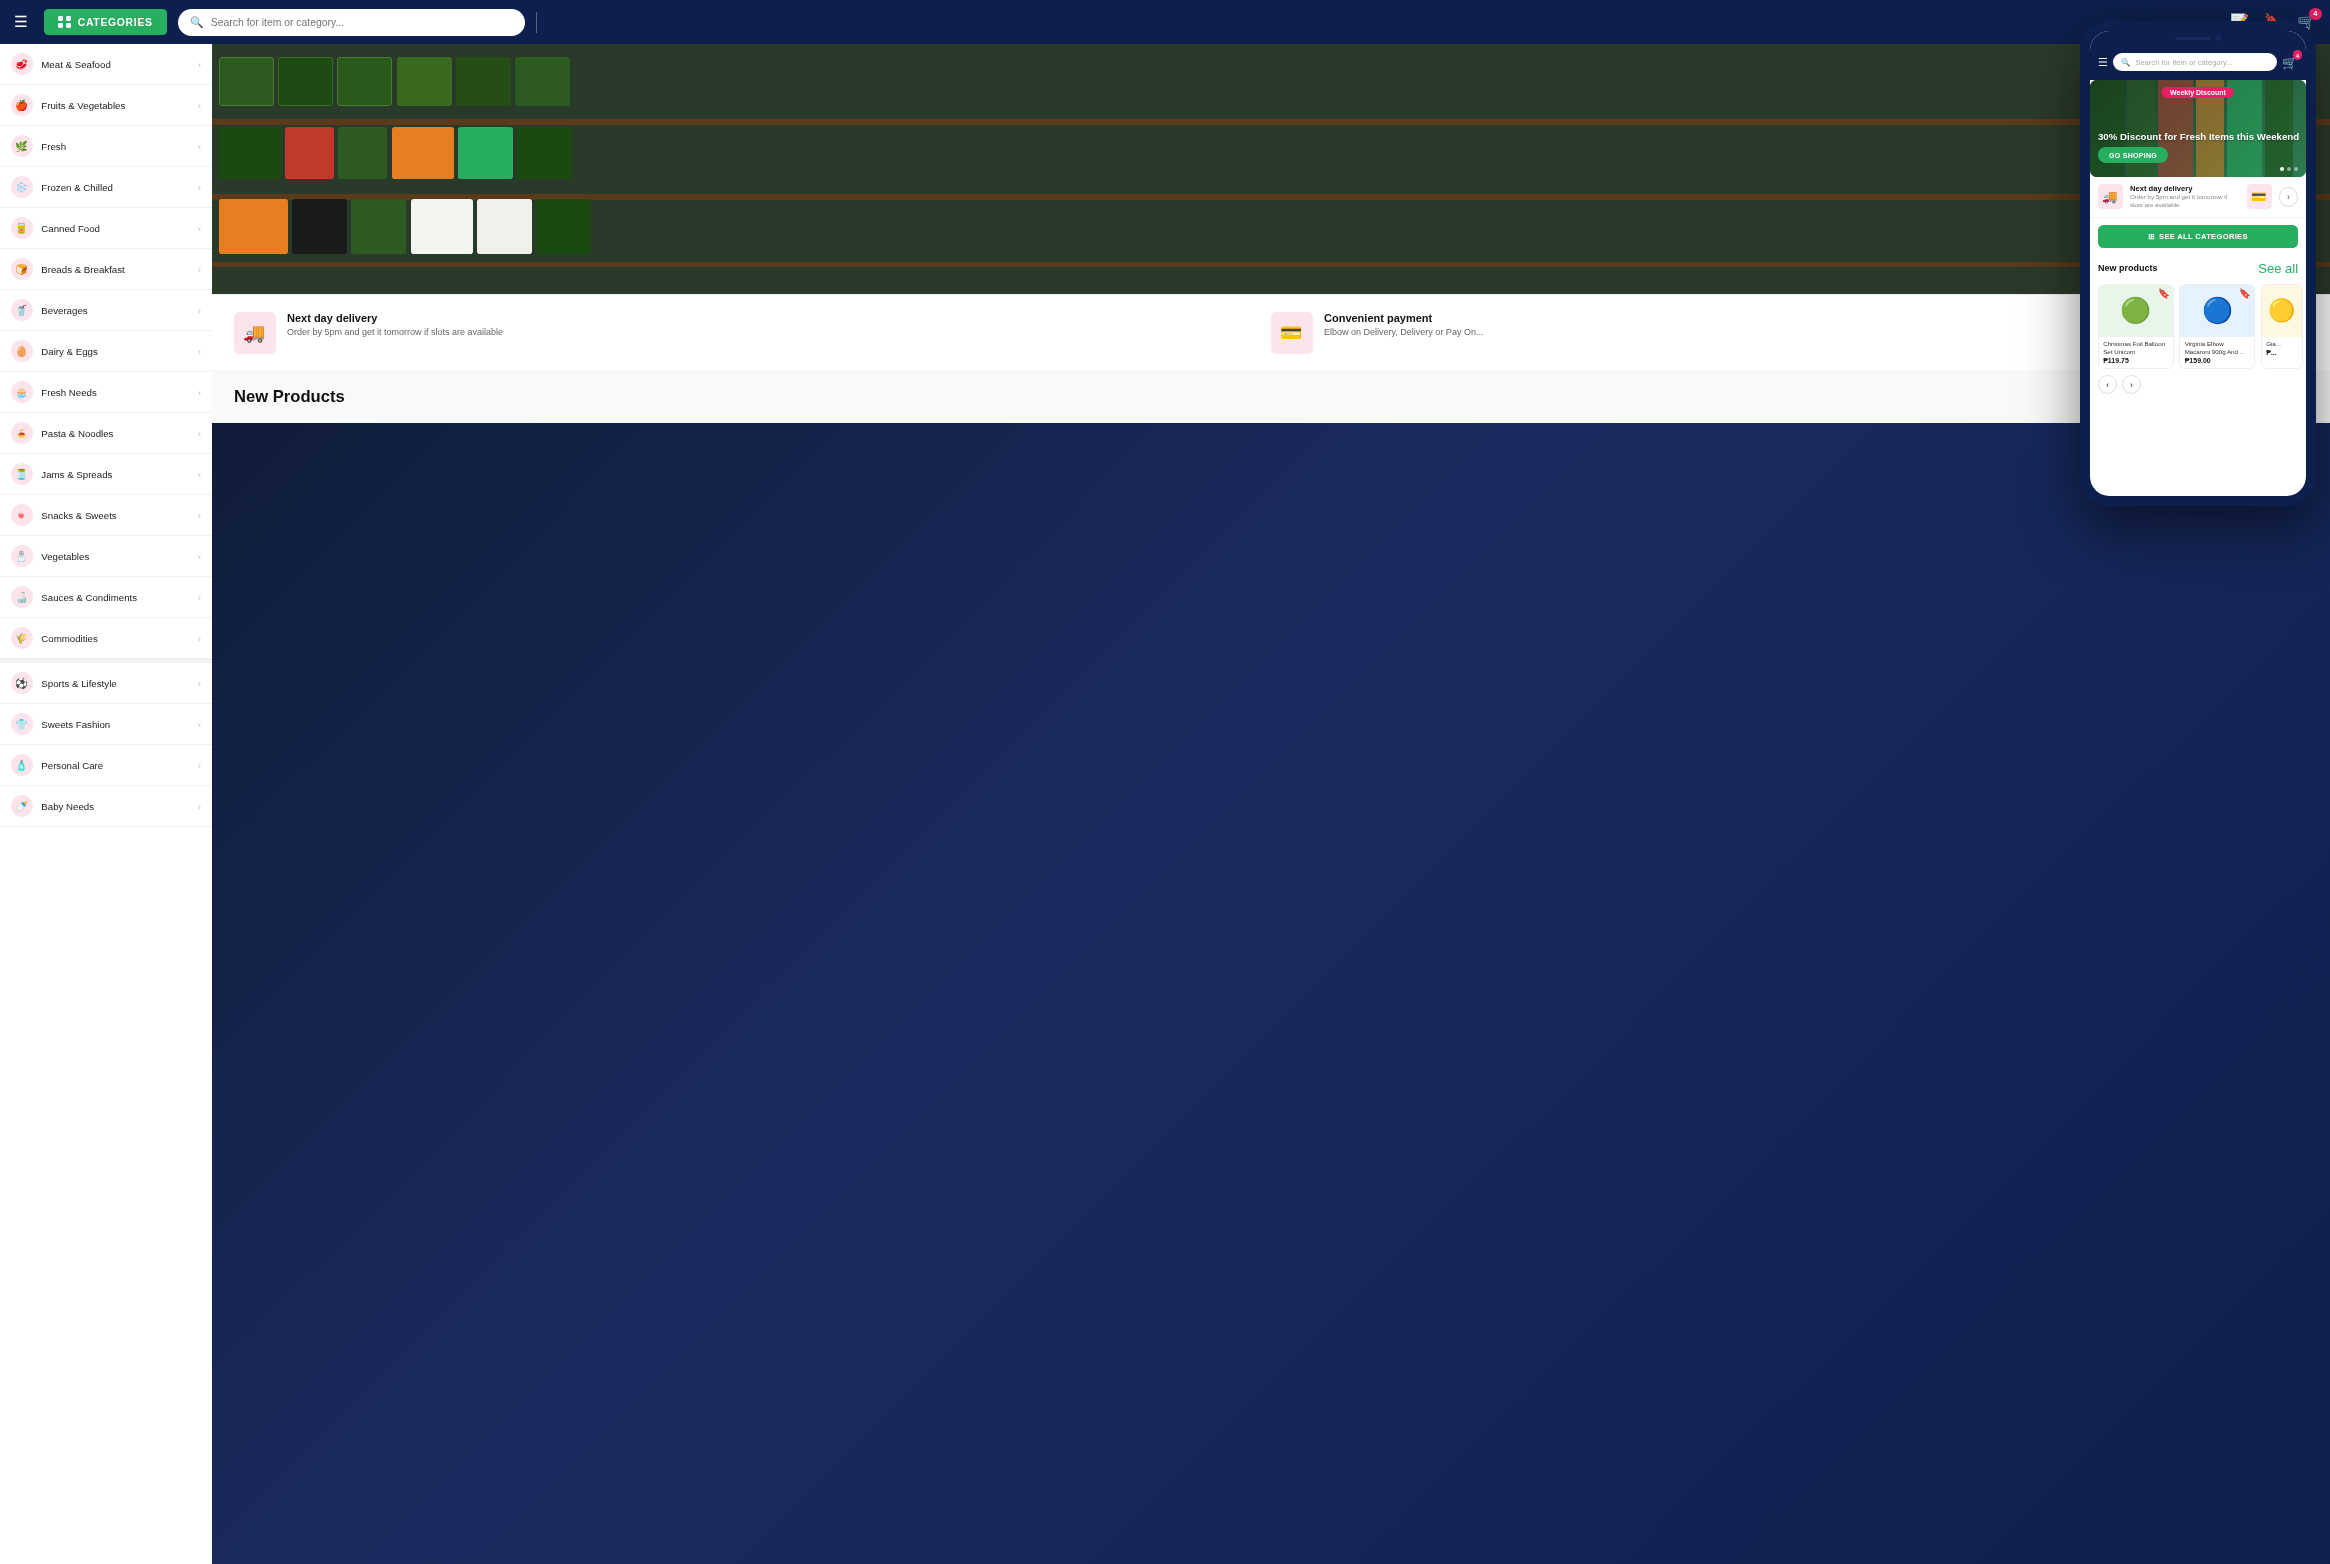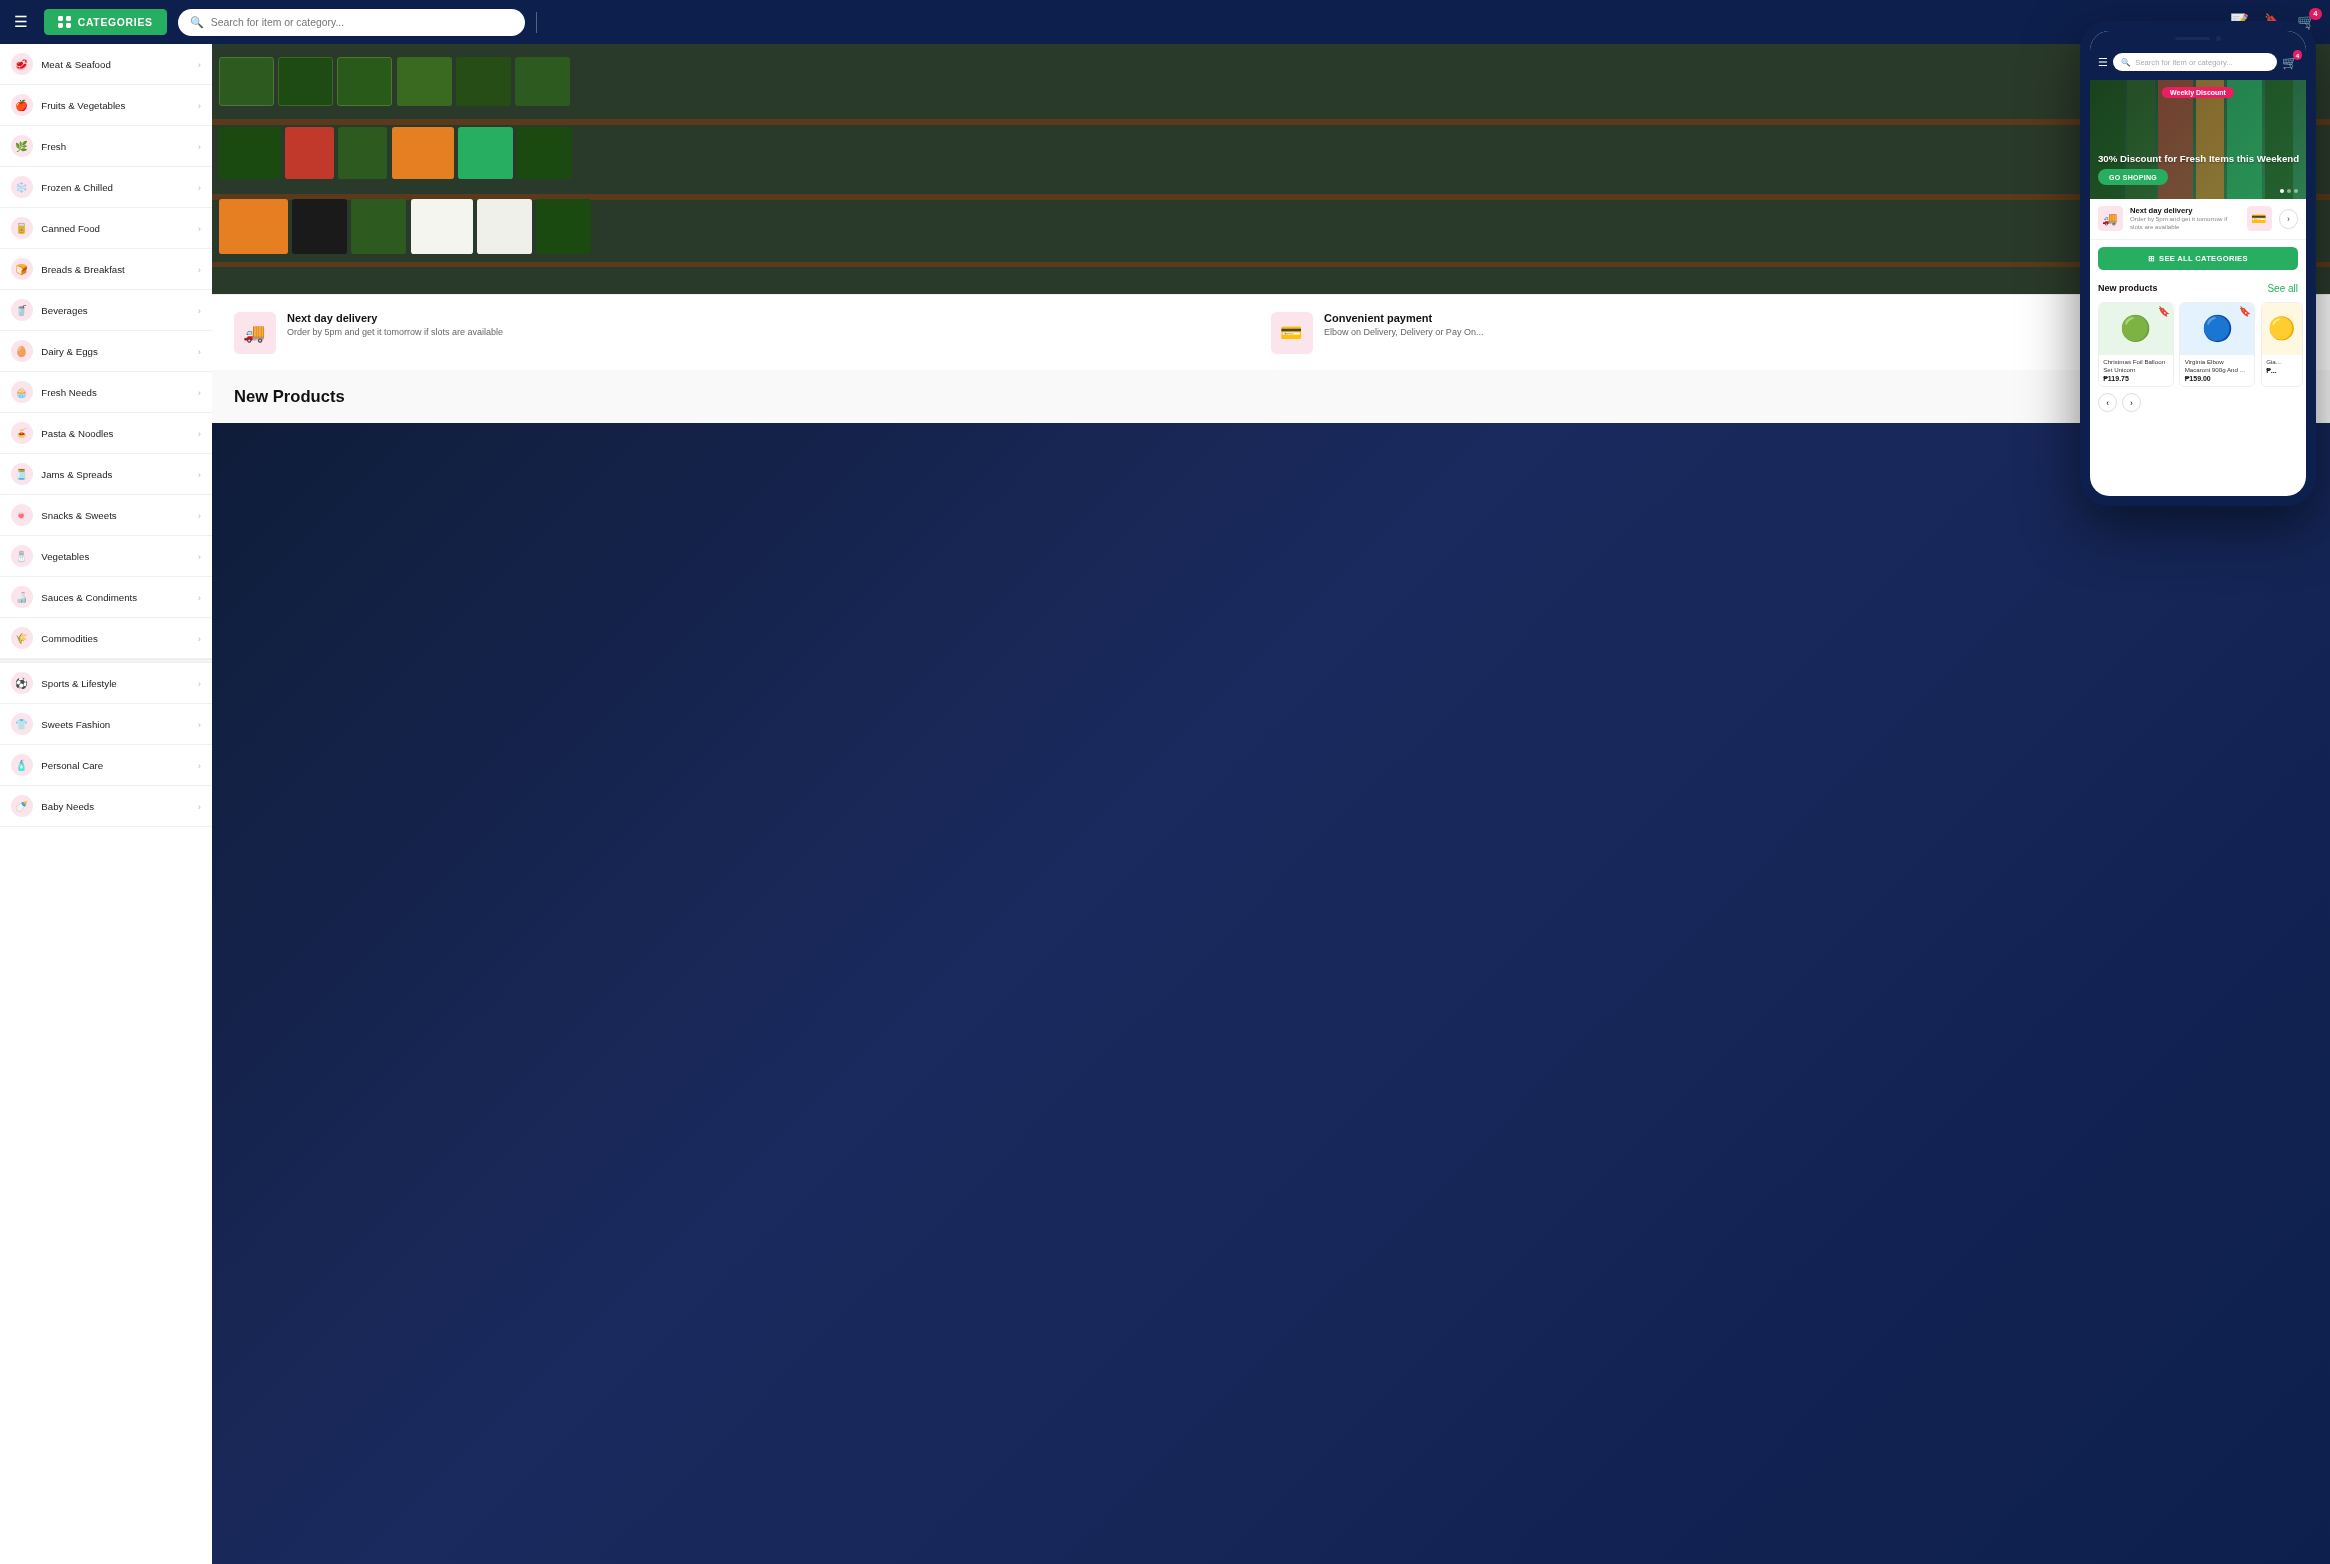--- a/index.html
+++ b/index.html
@@ -324,24 +324,25 @@
       width: 9.7px;
       height: 9.7px;
       font-size: 6.2px;
       display: flex;
       align-items: center;
       justify-content: center;
       font-weight: bold;
     }
     .phone-hero {
       position: relative;
-      height: 119px;
+      height: 97px;
       background: linear-gradient(to right, #1a3a2a, #2e7d4f);
       overflow: hidden;
       flex-shrink: 0;
+      border-radius: 7px;
     }
     .phone-hero-badge {
       position: absolute;
       top: 7px;
       left: 50%;
       transform: translateX(-50%);
       background: #e91e63;
       color: white;
       padding: 2.1px 8.3px;
       border-radius: 8.3px;
@@ -453,21 +454,21 @@
       letter-spacing: 0.3px;
     }
 
     .phone-new-products {
       padding: 5.5px 8.3px 2.8px;
       display: flex;
       align-items: center;
       justify-content: space-between;
     }
     .phone-np-title { font-size: 9px; font-weight: 800; color: #111; }
-    .phone-see-all-link { font-size: 10px; color: #27ae60; cursor: pointer; }
+    .phone-see-all-link { font-size: 13px; color: #27ae60; cursor: pointer; }
 
     .phone-products-row {
       display: flex;
       gap: 5.5px;
       padding: 5.5px 8.3px;
       overflow-x: auto;
     }
     .phone-product-card {
       width: 76px;
       border: 0.7px solid #eee;

